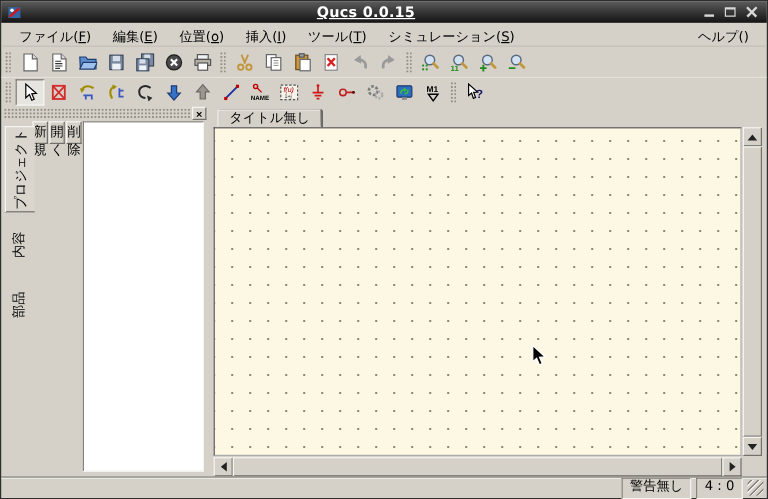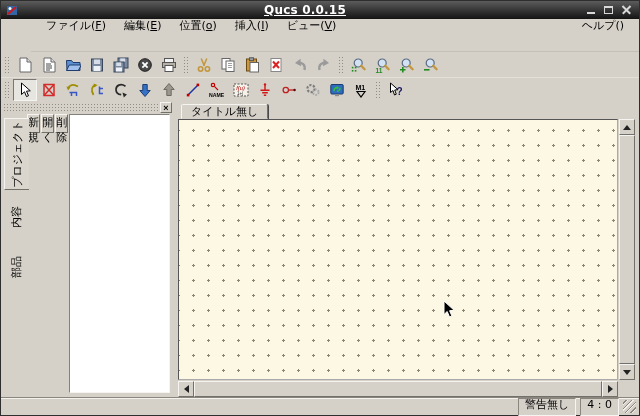--- a/index.html
+++ b/index.html
@@ -14,21 +14,21 @@
   .win-controls{display:flex;align-items:center;gap:9px;margin-right:3px;}
   .wc{display:inline-block;cursor:default;}
   .wc-min{width:8px;height:2px;background:#d8d8d8;margin-top:6px;}
   .wc-max{width:9px;height:8px;border:1px solid #d8d8d8;border-top-width:2px;}
   .wc-close{position:relative;width:9px;height:9px;}
   .wc-close::before,.wc-close::after{content:"";position:absolute;left:-1px;top:3.5px;width:11px;height:1.6px;background:#d8d8d8;}
   .wc-close::before{transform:rotate(45deg);}
   .wc-close::after{transform:rotate(-45deg);}
 
   
-  .menubar{height:20px;flex:0 0 20px;display:flex;align-items:flex-end;padding:16px 6px;border-bottom:1px solid #c4c0b8;margin-left:30px;}
+  .menubar{height:20px;flex:0 0 20px;display:flex;align-items:flex-start;padding:2px 6px;border-bottom:1px solid #c4c0b8;}
   .menu-item{padding:2px 9px;white-space:nowrap;}
   .menu-item.right{margin-left:auto;}
   .menu-item u{text-decoration:underline;}
 
   
   .toolbar-row{display:flex;align-items:center;padding-left:1px;}
   .tb1{height:25px;flex:0 0 25px;}
   .tb2{height:24px;flex:0 0 24px;border-top:1px solid #e3e0da;}
   .tb-group{display:flex;align-items:center;height:100%;}
   .tb-handle{width:5px;height:18px;margin:0 4px 0 2px;background-image:radial-gradient(circle,#908c84 34%,rgba(0,0,0,0) 40%);background-size:3px 3px;}
@@ -101,21 +101,22 @@
       <span class="wc wc-max"></span>
       <span class="wc wc-close"></span>
     </div>
   </div>
 
   <div class="menubar">
       <div class="menu-item">ファイル(<u>F</u>)</div>
       <div class="menu-item">編集(<u>E</u>)</div>
       <div class="menu-item">位置(<u>o</u>)</div>
       <div class="menu-item">挿入(<u>I</u>)</div>
-      <div class="menu-item">ビュー(<u>V</u>)</div>
+      <div class="menu-item">ツール(<u>T</u>)</div>
+      <div class="menu-item">シミュレーション(<u>S</u>)</div>
       <div class="menu-item right">ヘルプ()</div>
     </div>
 
   <div class="toolbar-row tb1">
       <div class="tb-group">
         <div class="tb-handle"></div>
         <button class="tbtn">
           <svg viewBox="0 0 16 16" width="16" height="16">
             <path d="M3 1h7l4 4v10H3z" fill="#fff" stroke="#666"></path>
             <path d="M10 1v4h4" fill="#ddd" stroke="#666"></path>

